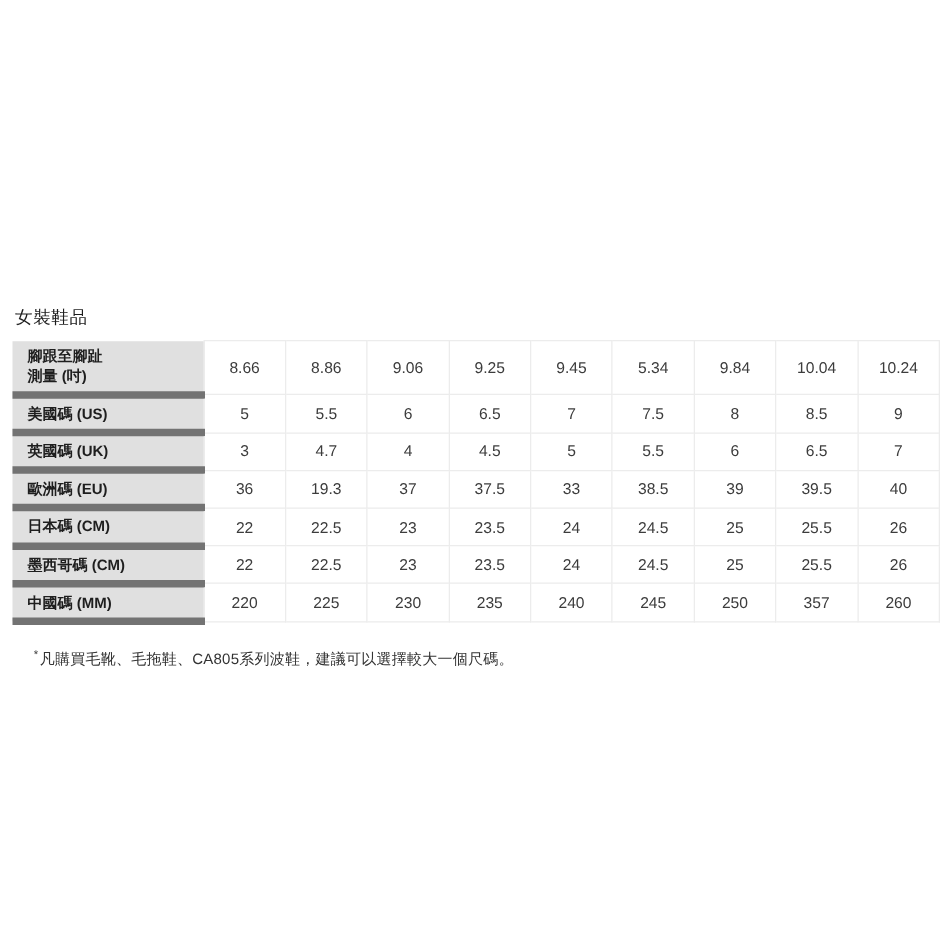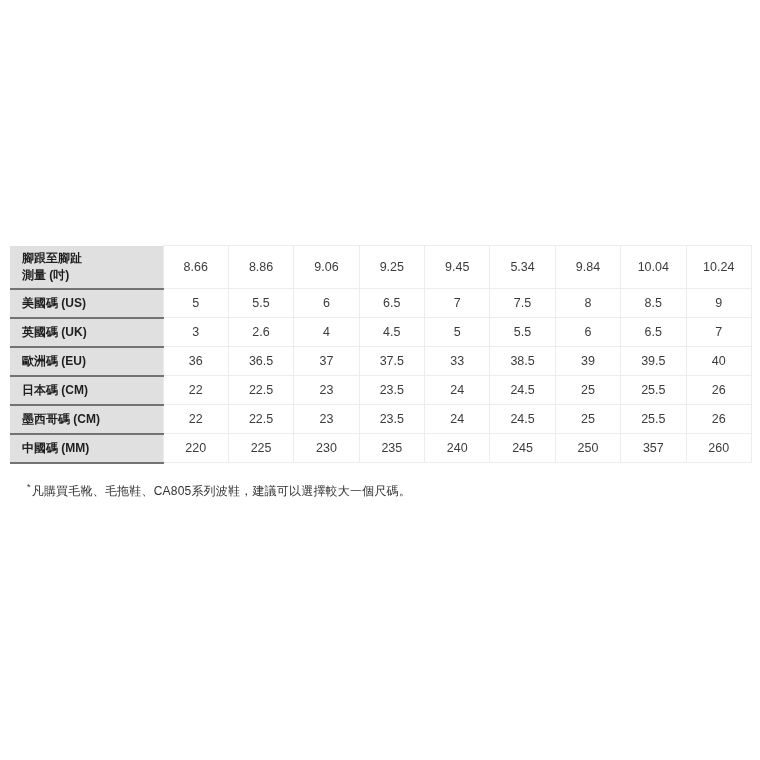--- a/index.html
+++ b/index.html
@@ -30,21 +30,21 @@
   }
   table.size-table {
     border-collapse: collapse;
     table-layout: fixed;
     width: 742px;
     font-size: 12.5px;
   }
   table.size-table th {
     width: 153px;
     background: var(--label-bg, #e0e0e0);
-    border-bottom: 2px solid #737373;
+    border-bottom: 6px solid #737373;
     text-align: left;
     vertical-align: middle;
     padding: 4px 10px 4px 12px;
     font-weight: 700;
     font-size: 12px;
     color: #1e1e1e;
     white-space: pre-line;
     line-height: 1.35;
     box-sizing: border-box;
   }
@@ -68,20 +68,21 @@
     font-size: 9px;
     vertical-align: 5px;
     margin-right: 1px;
   }
 </style>
 </head>
 <body>
 
 <div class="content">
 
+  <h2 class="section-title">女裝鞋品</h2>
 
   <table class="size-table">
     <tbody>
         <tr class="row-first">
           <th>腳跟至腳趾
 測量 (吋)</th>
           <td>8.66</td>
           <td>8.86</td>
           <td>9.06</td>
           <td>9.25</td>
@@ -99,33 +100,33 @@
           <td>6.5</td>
           <td>7</td>
           <td>7.5</td>
           <td>8</td>
           <td>8.5</td>
           <td>9</td>
         </tr>
         <tr class="row-std">
           <th>英國碼 (UK)</th>
           <td>3</td>
-          <td>2.6</td>
+          <td>4.7</td>
           <td>4</td>
           <td>4.5</td>
           <td>5</td>
           <td>5.5</td>
           <td>6</td>
           <td>6.5</td>
           <td>7</td>
         </tr>
         <tr class="row-std">
           <th>歐洲碼 (EU)</th>
           <td>36</td>
-          <td>36.5</td>
+          <td>19.3</td>
           <td>37</td>
           <td>37.5</td>
           <td>33</td>
           <td>38.5</td>
           <td>39</td>
           <td>39.5</td>
           <td>40</td>
         </tr>
         <tr class="row-std">
           <th>日本碼 (CM)</th>

